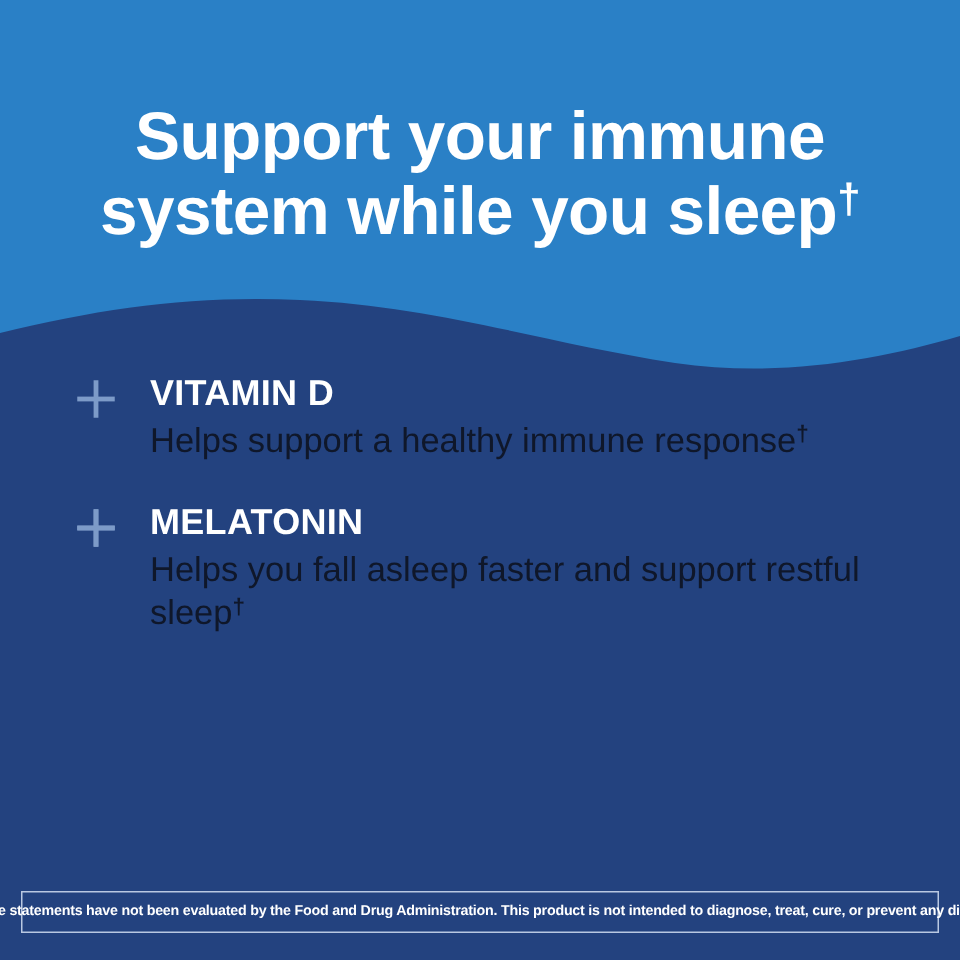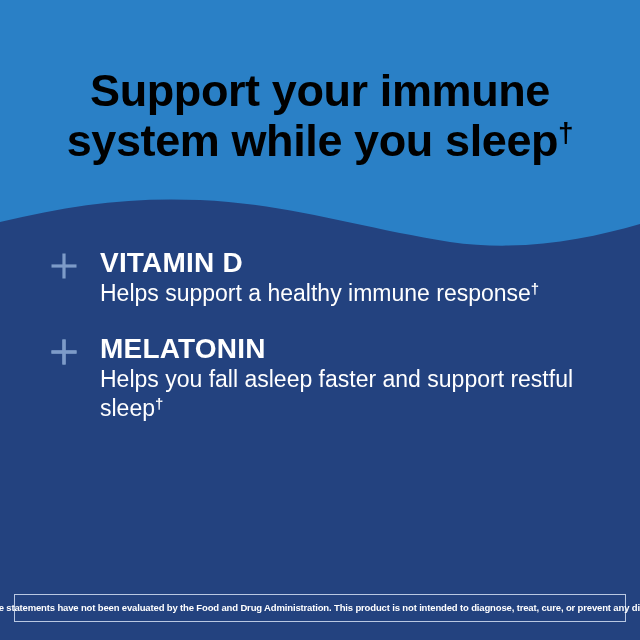--- a/index.html
+++ b/index.html
@@ -32,21 +32,21 @@
     display: block;
   }
 
   
   .headline {
     position: absolute;
     left: 0;
     top: 66px;
     width: 640px;
     text-align: center;
-    color: #000000;
+    color: #ffffff;
     font-size: 45px;
     line-height: 50px;
     font-weight: bold;
     letter-spacing: -0.4px;
     z-index: 3;
     padding: 0 40px;
     box-sizing: border-box;
   }
   .headline .dagger {
     font-size: 28px;
@@ -74,28 +74,28 @@
   .plus-icon {
     position: absolute;
     left: 0;
     top: 4px;
     width: 28px;
     height: 28px;
     display: block;
   }
   .benefit-title {
     color: #ffffff;
-    font-size: 28px;
+    font-size: 24px;
     line-height: 30px;
     font-weight: bold;
     letter-spacing: 0.2px;
     margin: 0;
   }
   .benefit-desc {
-    color: #ffffff;
+    color: #0f172a;
     font-size: 23px;
     line-height: 29px;
     font-weight: normal;
     margin: 1px 0 0 0;
     max-width: 520px;
   }
   .benefit-desc .dagger {
     font-size: 15px;
     vertical-align: 7px;
     line-height: 0;

